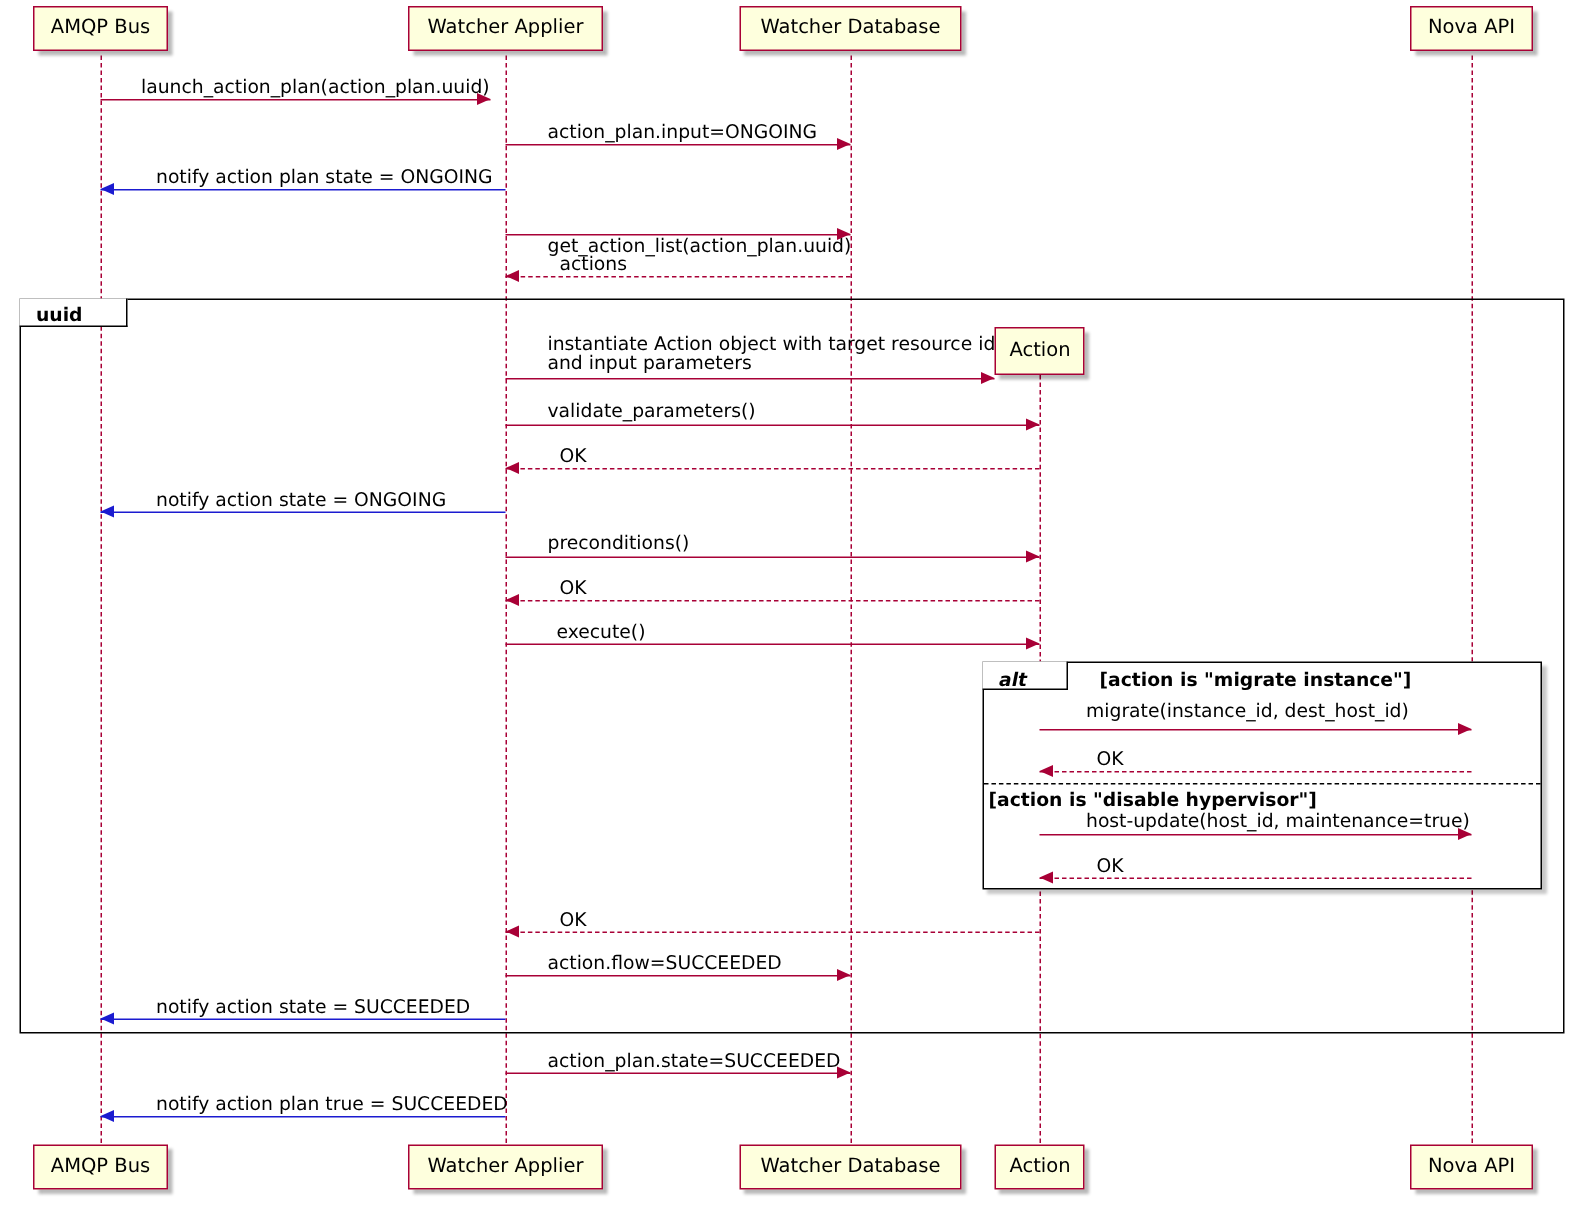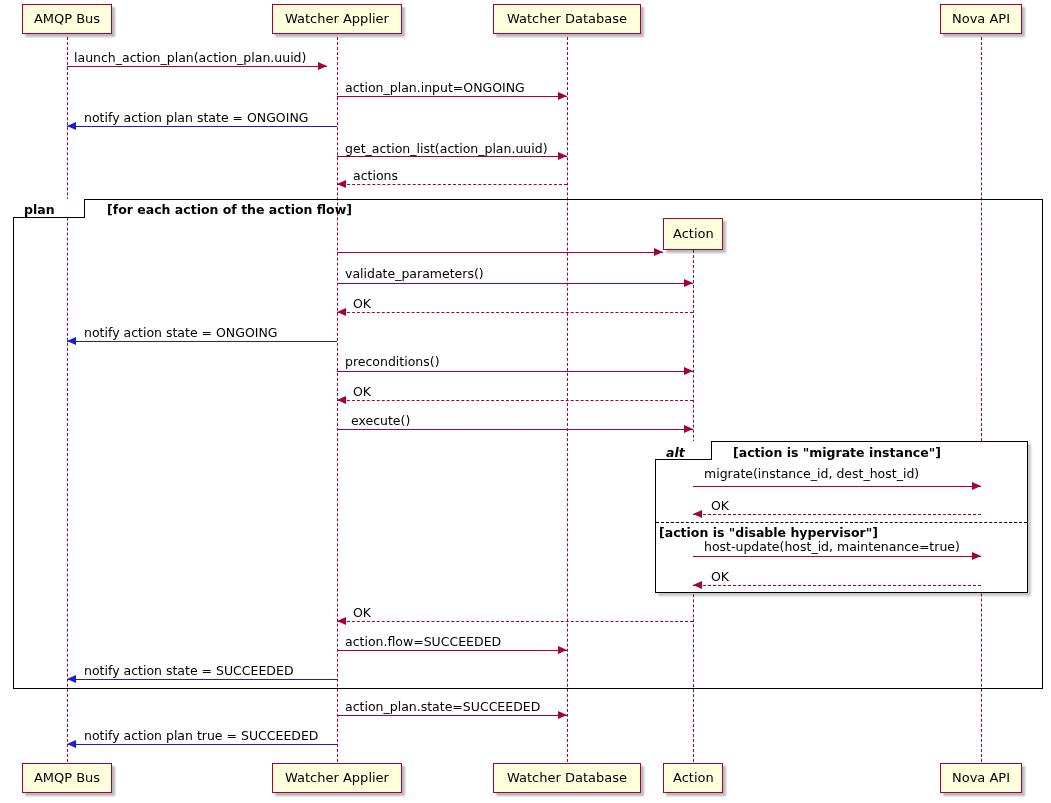--- a/index.html
+++ b/index.html
@@ -34,20 +34,21 @@
     position: absolute;
     width: 0;
     border-left: 1.2px dashed #a80036;
   }
   .msg-label {
     position: absolute;
     font-size: 12.5px;
     color: #000000;
     white-space: pre;
     line-height: 13px;
+    margin-left: 20px;
   }
   .arrow-line {
     position: absolute;
     height: 0;
   }
   .solid-line { border-top: 1.3px solid #a80036; }
   .dashed-line { border-top: 1.3px dashed #a80036; }
   .solid-line-blue { border-top: 1.3px solid #1b1bd0; }
   .head {
     position: absolute;
@@ -124,22 +125,21 @@
 <div id="diagram">
 
   <div class="lifeline" style="left:67px; top:37px; height:725px;"></div>
   <div class="lifeline" style="left:337px; top:37px; height:725px;"></div>
   <div class="lifeline" style="left:567px; top:37px; height:725px;"></div>
   <div class="lifeline" style="left:693px; top:250px; height:512px;"></div>
   <div class="lifeline" style="left:981px; top:37px; height:725px;"></div>
 
   <div class="frame" style="left:13px; top:199px; width:1030px; height:490px;"></div>
   <div class="frame-tab" style="left:13px; top:199px; width:72px; height:19px; border-top:none; border-left:none;"></div>
-  <div class="frame-tab-label" style="left:24px; top:202px;">plan</div>
-  <div class="frame-cond" style="left:107px; top:202px;">[for each action of the action flow]</div>
+  <div class="frame-tab-label" style="left:24px; top:202px;">uuid</div>
 
   <div class="frame frame-alt" style="left:655px; top:441px; width:373px; height:152px; background:#ffffff;"></div>
   <div class="frame-tab" style="left:655px; top:441px; width:57px; height:19px; border-top:none; border-left:none;"></div>
   <div class="frame-tab-label" style="left:666px; top:445px;font-style:italic;">alt</div>
   <div class="frame-cond" style="left:733px; top:445px;">[action is "migrate instance"]</div>
   <div class="frame-divider" style="left:656px; top:522px; width:371px;"></div>
   <div class="frame-cond" style="left:659px; top:525px;">[action is "disable hypervisor"]</div>
 
   <div class="participant" style="left:22px; top:4px; width:90px;">AMQP Bus</div>
   <div class="participant" style="left:272px; top:4px; width:130px;">Watcher Applier</div>
@@ -159,28 +159,30 @@
   <div class="head head-right" style="left:318px; top:61.5px;"></div>
 
   <div class="msg-label" style="left:345px; top:81px;">action_plan.input=ONGOING</div>
   <div class="arrow-line solid-line" style="left:337px; top:96px; width:230px;"></div>
   <div class="head head-right" style="left:558px; top:91.5px;"></div>
 
   <div class="msg-label" style="left:84px; top:111px;">notify action plan state = ONGOING</div>
   <div class="arrow-line solid-line-blue" style="left:67px; top:126px; width:270px;"></div>
   <div class="head head-left-blue" style="left:67px; top:121.5px;"></div>
 
-  <div class="msg-label" style="left:345px; top:142px;">get_action_list(action_plan.uuid)</div>
+  <div class="msg-label" style="left:345px; top:157px;">get_action_list(action_plan.uuid)</div>
   <div class="arrow-line solid-line" style="left:337px; top:156px; width:230px;"></div>
   <div class="head head-right" style="left:558px; top:151.5px;"></div>
 
   <div class="msg-label" style="left:353px; top:169px;">actions</div>
   <div class="arrow-line dashed-line" style="left:337px; top:184px; width:230px;"></div>
   <div class="head head-left" style="left:337px; top:179.5px;"></div>
 
+  <div class="msg-label" style="left:345px; top:222px;">instantiate Action object with target resource id
+and input parameters</div>
   <div class="arrow-line solid-line" style="left:337px; top:252px; width:326px;"></div>
   <div class="head head-right" style="left:654px; top:247.5px;"></div>
 
   <div class="msg-label" style="left:345px; top:267px;">validate_parameters()</div>
   <div class="arrow-line solid-line" style="left:337px; top:283px; width:356px;"></div>
   <div class="head head-right" style="left:684px; top:278.5px;"></div>
 
   <div class="msg-label" style="left:353px; top:297px;">OK</div>
   <div class="arrow-line dashed-line" style="left:337px; top:312px; width:356px;"></div>
   <div class="head head-left" style="left:337px; top:307.5px;"></div>

